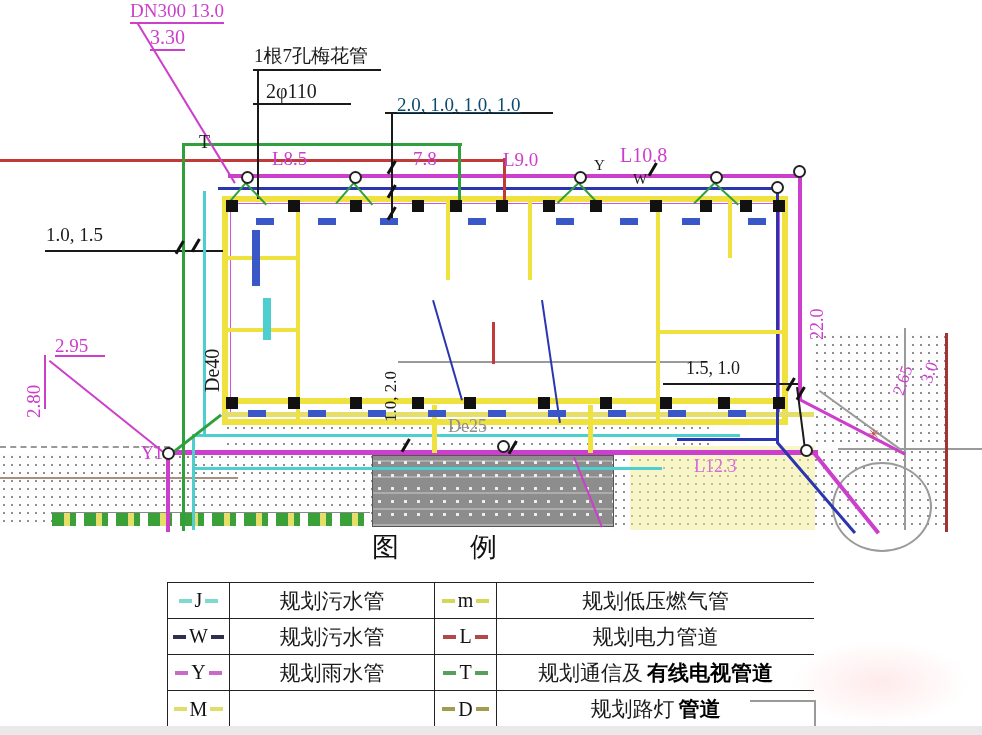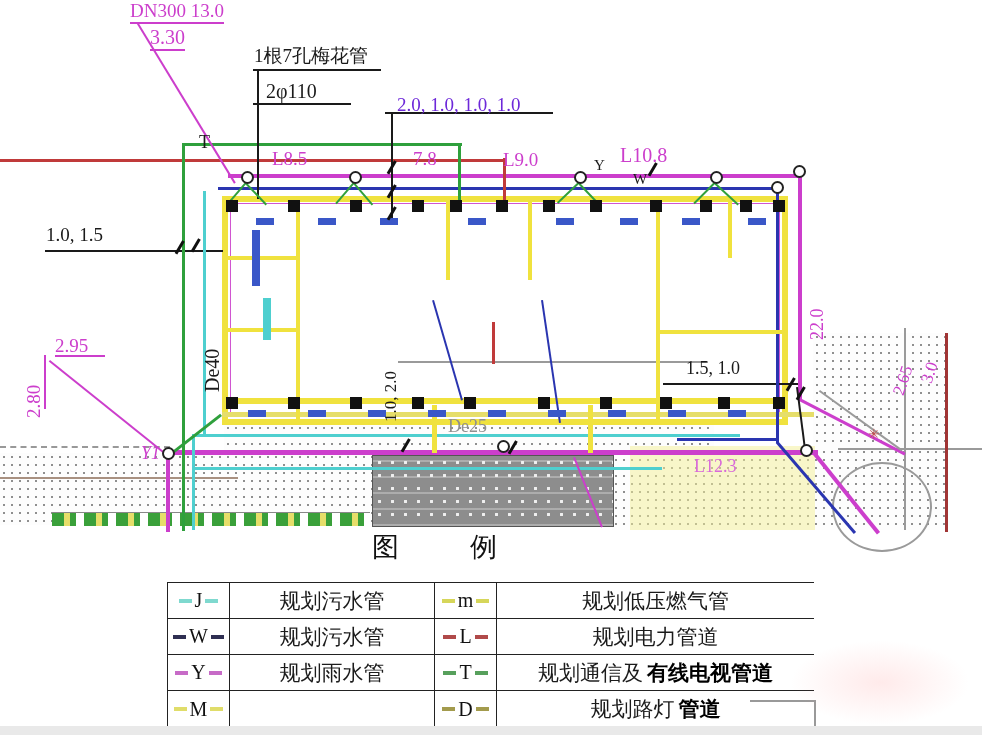--- a/index.html
+++ b/index.html
@@ -211,33 +211,33 @@
       <div class="tick" style="left: 384px; top: 212px;"></div>
       <div class="tick" style="left: 645px; top: 168px;"></div>
       <div class="tick" style="left: 783px; top: 383px;"></div>
       <div class="tick" style="left: 793px; top: 392px;"></div>
       <div class="tick" style="left: 398px; top: 444px;"></div>
       <div class="tick" style="left: 505px; top: 446px;"></div>
       <div class="ann u" style="left: 130px; top: 1px; font-size: 19px; color: rgb(204, 62, 204);">DN300 13.0</div>
       <div class="ann u" style="left: 150px; top: 27px; font-size: 20px; color: rgb(204, 62, 204);">3.30</div>
       <div class="ann" style="left: 254px; top: 46px; font-size: 19px; color: rgb(26, 26, 26);">1根7孔梅花管</div>
       <div class="ann" style="left: 266px; top: 81px; font-size: 20px; color: rgb(26, 26, 26);">2φ110</div>
-      <div class="ann" style="left: 397px; top: 95px; font-size: 19px; color: #6d28d9;">2.0, 1.0, 1.0, 1.0</div>
+      <div class="ann" style="left: 397px; top: 95px; font-size: 19px; color: #0c4a6e; text-decoration: underline;">2.0, 1.0, 1.0, 1.0</div>
       <div class="ann" style="left: 199px; top: 133px; font-size: 18px; color: rgb(26, 26, 26);">T</div>
       <div class="ann" style="left: 272px; top: 149px; font-size: 19px; color: rgb(204, 62, 204);">L8.5</div>
       <div class="ann" style="left: 413px; top: 149px; font-size: 19px; color: rgb(204, 62, 204);">7.8</div>
       <div class="ann" style="left: 503px; top: 150px; font-size: 19px; color: rgb(204, 62, 204);">L9.0</div>
       <div class="ann" style="left: 594px; top: 158px; font-size: 15px; color: rgb(26, 26, 26);">Y</div>
       <div class="ann" style="left: 620px; top: 145px; font-size: 20px; color: rgb(204, 62, 204);">L10.8</div>
       <div class="ann" style="left: 633px; top: 172px; font-size: 15px; color: rgb(26, 26, 26);">W</div>
       <div class="ann" style="left: 46px; top: 225px; font-size: 19px; color: rgb(26, 26, 26);">1.0, 1.5</div>
       <div class="ann" style="left: 55px; top: 336px; font-size: 19px; color: rgb(204, 62, 204);">2.95</div>
       <div class="ann" style="left: 24px; top: 418px; font-size: 19px; color: rgb(204, 62, 204); transform-origin: 0px 0px; transform: rotate(-90deg);">2.80</div>
       <div class="ann" style="left: 202px; top: 392px; font-size: 20px; color: rgb(26, 26, 26); transform-origin: 0px 0px; transform: rotate(-90deg);">De40</div>
-      <div class="ann" style="left: 141px; top: 444px; font-size: 18px; color: rgb(204, 62, 204); font-style: italic;">Y1</div>
+      <div class="ann" style="left: 141px; top: 444px; font-size: 18px; color: rgb(204, 62, 204);">Y1</div>
       <div class="ann" style="left: 382px; top: 422px; font-size: 17px; color: rgb(26, 26, 26); transform-origin: 0px 0px; transform: rotate(-90deg);">1.0, 2.0</div>
       <div class="ann" style="left: 448px; top: 417px; font-size: 18px; color: rgb(143, 143, 143);">De25</div>
       <div class="ann" style="left: 686px; top: 359px; font-size: 18px; color: rgb(26, 26, 26);">1.5, 1.0</div>
       <div class="ann" style="left: 808px; top: 340px; font-size: 18px; color: rgb(204, 62, 204); transform-origin: 0px 0px; transform: rotate(-90deg);">22.0</div>
       <div class="ann" style="left: 890px; top: 392px; font-size: 17px; color: rgb(204, 62, 204); transform-origin: 0px 0px; transform: rotate(-72deg);">2.65</div>
       <div class="ann" style="left: 918px; top: 380px; font-size: 17px; color: rgb(204, 62, 204); transform-origin: 0px 0px; transform: rotate(-72deg);">3.0</div>
       <div class="ann" style="left: 694px; top: 457px; font-size: 18px; color: rgb(217, 106, 217);">L12.3</div>
     </div>
 
   <div class="legend-title">图　例</div>

